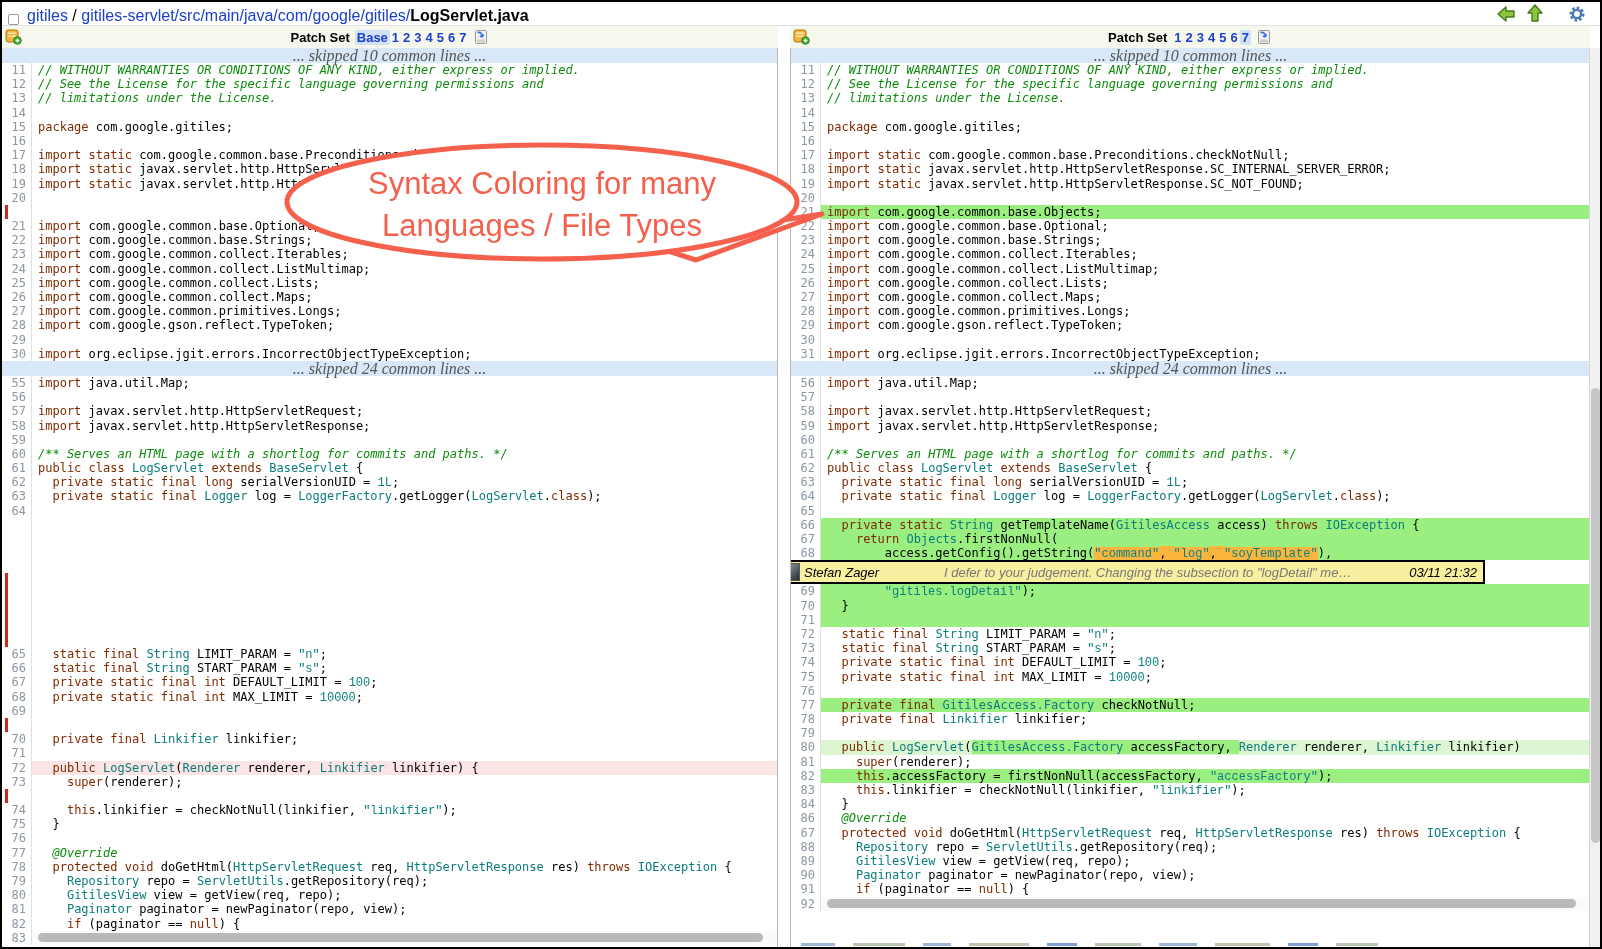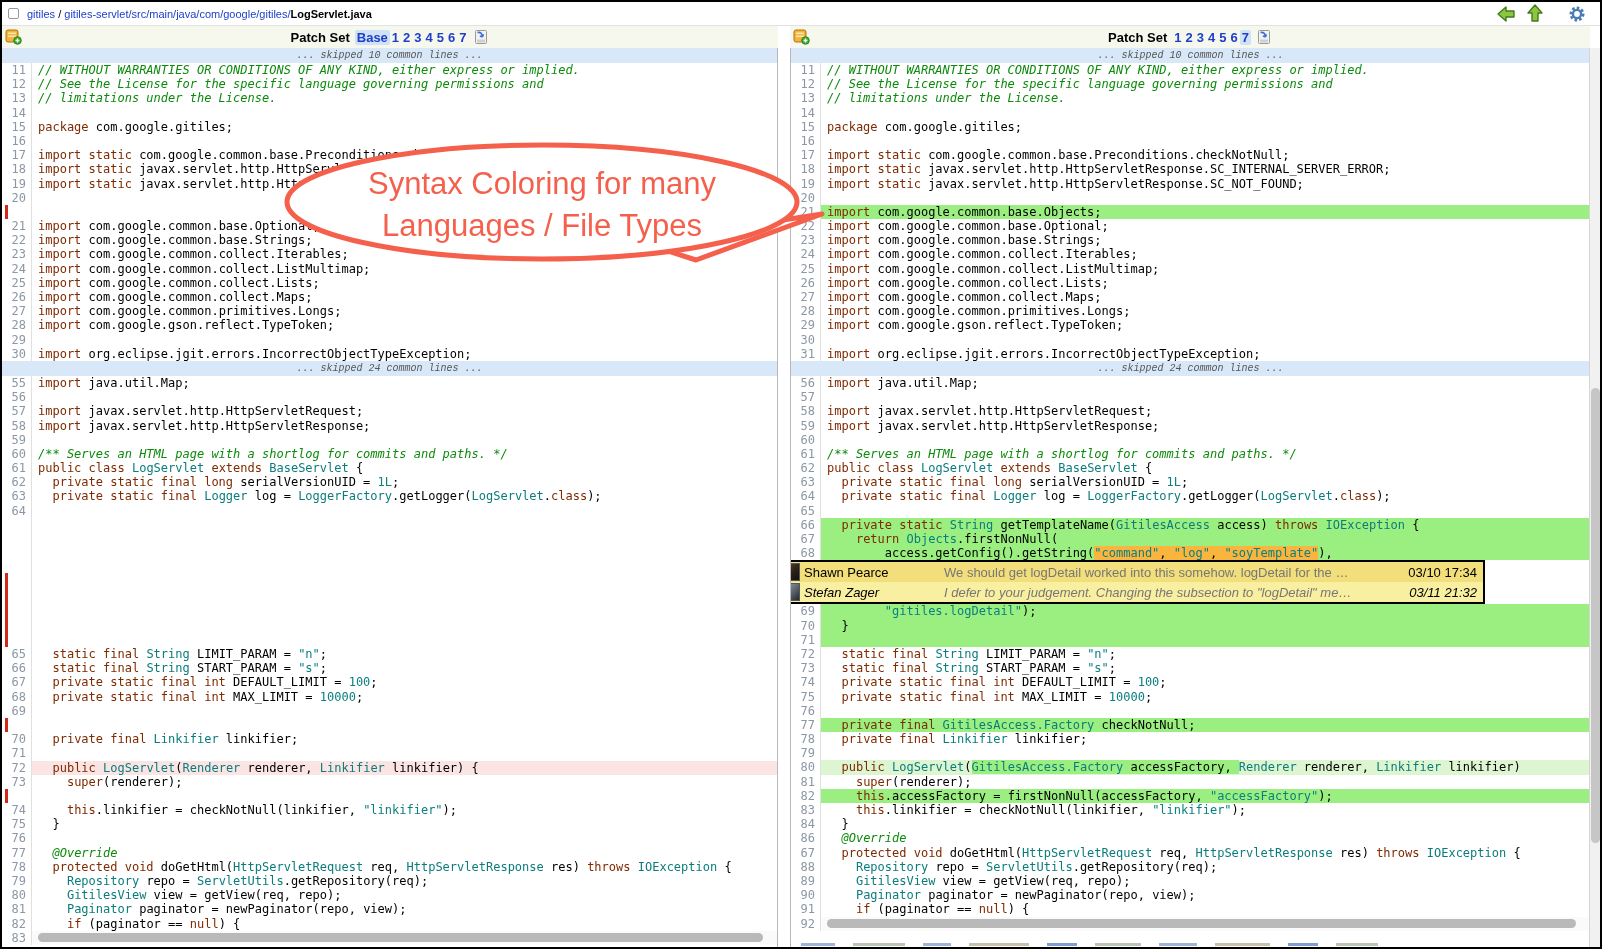--- a/index.html
+++ b/index.html
@@ -2,21 +2,21 @@
 <html style="--link: #1e40c8; --sel: #cfe2f6; --add: #9bef80; --chgold: #fbe4e4; --chgnew: #def5d2; --orng: #f9b53e; --skip: #d8e8f8; --kwd: #7f2a00; --typ: #0b7c7c; --str: #0a8080; --com: #0b8a0b; --anno: #f4604c; --mkred: #cf2a17; --crow1: #f2de7a; --crow2: #f8efa0; --rh: 14.2px;"><head>
 <meta charset="utf-8">
 <style>
   * { margin:0; padding:0; box-sizing:border-box; }
   body { font-family:"Liberation Sans", sans-serif; background:#888; }
   .screen { position:relative; width:1602px; height:949px; background:#fff;
             border:2px solid #000; overflow:hidden; }
 
   
   .crumbbar { position:absolute; left:0; top:0; width:1598px; height:24px; background:#fff;
-              border-bottom:1px solid #e2e2e2; display:flex; align-items:center; font-size:11px; }
+              border-bottom:1px solid #e2e2e2; display:flex; align-items:flex-end; font-size:16px; }
   .cb-box { width:11px; height:11px; border:1px solid #999; border-radius:2px; background:#fff; margin:0 8px 0 6px; }
   .crumb a, .crumb .lnk { color:var(--link); text-decoration:none; cursor:pointer; }
   .crumb { white-space:pre; }
   .crumb .file { color:#000; font-weight:bold; }
   .navicons { position:absolute; right:14px; top:2px; display:flex; align-items:center; gap:10px; }
   .navicons svg { display:block; cursor:pointer; }
 
   
   .phead { position:absolute; top:24px; height:22px; background:#f6f8ee;
            display:flex; align-items:center; justify-content:center; font-size:13px; }
@@ -34,27 +34,27 @@
   .row { display:flex; height:var(--rh); line-height:var(--rh); font-family:"DejaVu Sans Mono", monospace; font-size:12px; }
   .gut { width:30px; flex:0 0 30px; position:relative; text-align:right; padding-right:5px;
          color:#8b97a5; border-right:1px solid #e0e0e0; background:#fff; cursor:pointer; }
   .mk  { position:absolute; left:3px; bottom:0; width:3px; background:var(--mkred); }
   .code { flex:1; white-space:pre; overflow:hidden; padding-left:6px; color:#000; }
   .bg-add  .code { background:var(--add); }
   .bg-chg  .code { background:var(--chgold); }
   .bg-chgnew .code { background:var(--chgnew); }
   .tok-k { color:var(--kwd); }
   .tok-y { color:var(--typ); }
-  .tok-s { color:var(--str); }
+  .tok-s { color:var(--str);font-family:Liberation Mono, monospace; }
   .tok-c { color:var(--com); font-style:italic; }
   .seg-o { background:var(--orng); }
   .seg-g { background:var(--add); }
 
   .skiprow { height:15px; line-height:15px; background:var(--skip); text-align:center;
-             font-family:Liberation Mono, monospace; font-style:italic; font-size:10px; color:#555; cursor:pointer; }
+             font-family:Liberation Serif, serif; font-style:italic; font-size:16px; color:#555; cursor:pointer; }
 
   .hsrow { display:flex; height:14px; font-family:"DejaVu Sans Mono", monospace; font-size:12px; }
   .hsrow .gut { line-height:14px; }
   .hstrack { flex:1; position:relative; background:#fafafa; }
   .hsthumb { position:absolute; top:2px; left:6px; right:14px; height:9px; background:#b9b9b9; border-radius:5px; cursor:pointer; }
 
   
   .cbox { position:relative; z-index:30; width:706px; margin-left:-12px; border:2px solid #000; background:#f8efa0; cursor:pointer; }
   .c-row { display:flex; align-items:center; height:20px; font-size:13px; overflow:hidden; }
   .c-row.r0 { background:var(--crow1); }
@@ -496,26 +496,20 @@
       </div>
       <div class="row bg-add">
         <div class="gut">67</div>
         <div class="code"><span class="tok-p">    </span><span class="tok-k">return</span><span class="tok-p"> </span><span class="tok-y">Objects</span><span class="tok-p">.firstNonNull(</span></div>
       </div>
       <div class="row bg-add">
         <div class="gut">68</div>
         <div class="code"><span class="tok-p">        access.getConfig().getString(</span><span class="tok-s seg-o">"command"</span><span class="tok-p seg-o">, </span><span class="tok-s seg-o">"log"</span><span class="tok-p seg-o">, </span><span class="tok-s seg-o">"soyTemplate"</span><span class="tok-p">),</span></div>
       </div>
       <div class="cbox">
-        <div class="c-row r0">
-          <div class="c-av a0"></div>
-          <span class="c-name">Shawn Pearce</span>
-          <span class="c-prev">We should get logDetail worked into this somehow. logDetail for the …</span>
-          <span class="c-time">03/10 17:34</span>
-        </div>
         <div class="c-row r1">
           <div class="c-av a1"></div>
           <span class="c-name">Stefan Zager</span>
           <span class="c-prev">I defer to your judgement. Changing the subsection to "logDetail" me…</span>
           <span class="c-time">03/11 21:32</span>
         </div>
       </div>
       <div class="row bg-add">
         <div class="gut">69</div>
         <div class="code"><span class="tok-p">        </span><span class="tok-s">"gitiles.logDetail"</span><span class="tok-p">);</span></div>

